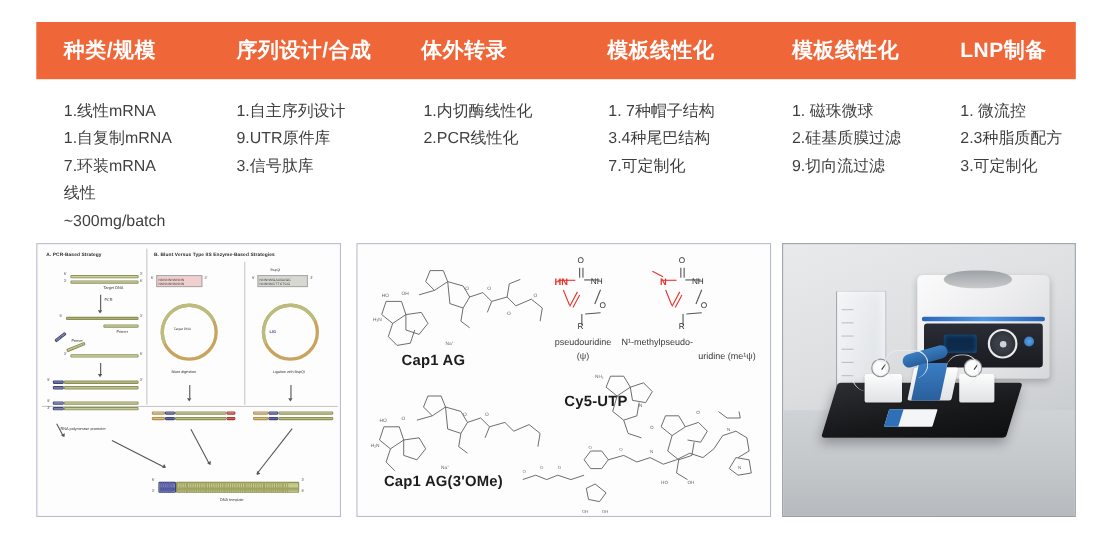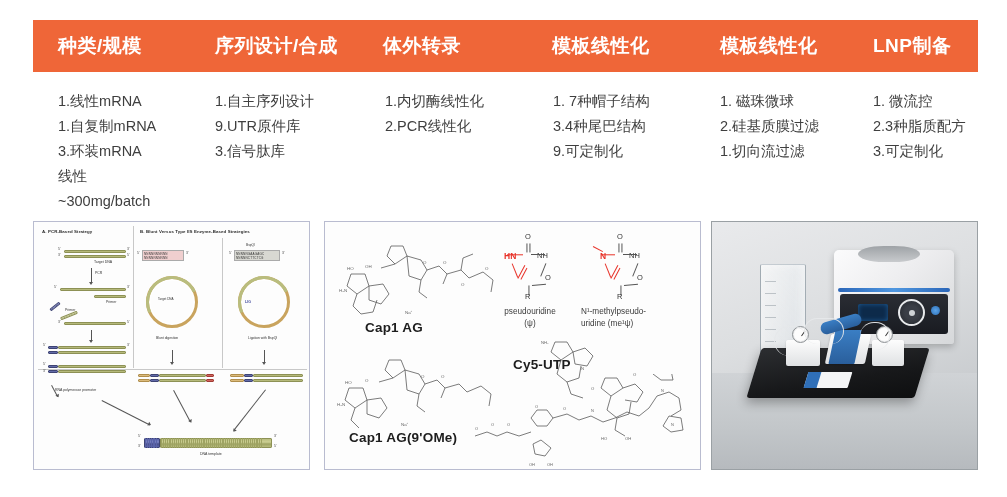--- a/index.html
+++ b/index.html
@@ -225,46 +225,46 @@
       <div class="hdr-cell c2">模板线性化</div>
       <div class="hdr-cell c4">模板线性化</div>
       <div class="hdr-cell c5">LNP制备</div>
     </div>
 
     <div class="body-row">
 
       <div class="body-cell c0">
         <div class="li">1.线性mRNA</div>
         <div class="li">1.自复制mRNA</div>
-        <div class="li">3.环装mRNA</div>
+        <div class="li">7.环装mRNA</div>
         <div class="li">线性</div>
         <div class="li">~300mg/batch</div>
       </div>
 
       <div class="body-cell c1">
         <div class="li">1.自主序列设计</div>
         <div class="li">9.UTR原件库</div>
         <div class="li">3.信号肽库</div>
       </div>
 
       <div class="body-cell c2">
         <div class="li">1.内切酶线性化</div>
         <div class="li">2.PCR线性化</div>
       </div>
 
       <div class="body-cell c3">
         <div class="li">1. 7种帽子结构</div>
         <div class="li">3.4种尾巴结构</div>
-        <div class="li">9.可定制化</div>
+        <div class="li">7.可定制化</div>
       </div>
 
       <div class="body-cell c4">
         <div class="li">1. 磁珠微球</div>
         <div class="li">2.硅基质膜过滤</div>
-        <div class="li">1.切向流过滤</div>
+        <div class="li">9.切向流过滤</div>
       </div>
 
       <div class="body-cell c5">
         <div class="li">1. 微流控</div>
         <div class="li">2.3种脂质配方</div>
         <div class="li">3.可定制化</div>
       </div>
 
     </div>
   </div>
@@ -441,21 +441,21 @@
       <div class="tick" style="left:240px; top:212px;">3'</div>
       <div class="tick" style="left:104px; top:222px;">3'</div>
       <div class="tick" style="left:240px; top:222px;">5'</div>
       <div class="lbl" style="left:166px; top:230px;">DNA template</div>
     </div>
 
     <div class="panel p-mid">
 
       <div class="chem-label" style="left:40px; top:98px;">Cap1 AG</div>
 
-      <div class="chem-label" style="left:24px; top:208px;">Cap1 AG(9'OMe)</div>
+      <div class="chem-label" style="left:24px; top:208px;">Cap1 AG(3'OMe)</div>
 
       <div class="chem-label" style="left:188px; top:135px;">Cy5-UTP</div>
 
       <div class="mol" style="left:176px; top:10px; width:56px; height:72px;">
         <div class="atom" style="left:24px; top:0px;">O</div>
         <div class="bond" style="left:26px; top:11px; width:9px; transform:rotate(90deg);"></div>
         <div class="bond" style="left:28.5px; top:11px; width:9px; transform:rotate(90deg);"></div>
         <div class="atom red" style="left:3px; top:19px;">HN</div>
         <div class="atom" style="left:36px; top:19px;">NH</div>
         <div class="bond red" style="left:22px; top:22px; width:16px; transform:rotate(180deg);"></div>
@@ -483,22 +483,22 @@
         <div class="bond" style="left:30px; top:22px; width:14px;"></div>
         <div class="bond red" style="left:12px; top:31px; width:15px; transform:rotate(68deg);"></div>
         <div class="bond" style="left:45px; top:31px; width:14px; transform:rotate(112deg);"></div>
         <div class="atom" style="left:44px; top:41px;">O</div>
         <div class="bond red" style="left:18px; top:46px; width:15px; transform:rotate(-62deg);"></div>
         <div class="bond red" style="left:21px; top:47px; width:13px; transform:rotate(-62deg);"></div>
         <div class="bond" style="left:31px; top:53px; width:14px; transform:rotate(-5deg);"></div>
         <div class="bond" style="left:28px; top:53px; width:10px; transform:rotate(90deg);"></div>
         <div class="atom" style="left:24px; top:60px;">R</div>
       </div>
-      <div class="chem-sub" style="left:256px; top:84px; width:106px; text-align:left;">N¹-methylpseudo-</div>
-      <div class="chem-sub" style="left:256px; top:96px; width:106px; text-align:left;">uridine (me¹ψ)</div>
+      <div class="chem-sub" style="left:240px; top:84px; width:106px; text-align:left;">N¹-methylpseudo-</div>
+      <div class="chem-sub" style="left:256px; top:96px; width:106px; text-align:right;">uridine (me¹ψ)</div>
 
       <svg style="position:absolute; left:10px; top:12px;" width="180" height="100" viewBox="0 0 180 100">
         <g stroke="#5a5a5a" stroke-width="0.8" fill="none">
           <polygon points="22,60 12,52 16,40 30,40 34,52"></polygon>
           <polygon points="34,52 48,50 54,60 46,70 34,66"></polygon>
           <polygon points="60,30 52,22 56,12 68,12 72,22"></polygon>
           <path d="M72,22 L86,26 L92,36 L86,46 L74,42 Z"></path>
           <path d="M92,36 L104,32 L112,40 L108,50"></path>
           <path d="M112,40 L126,36 L134,44"></path>
           <path d="M134,44 L148,38 L158,46 L156,58"></path>

